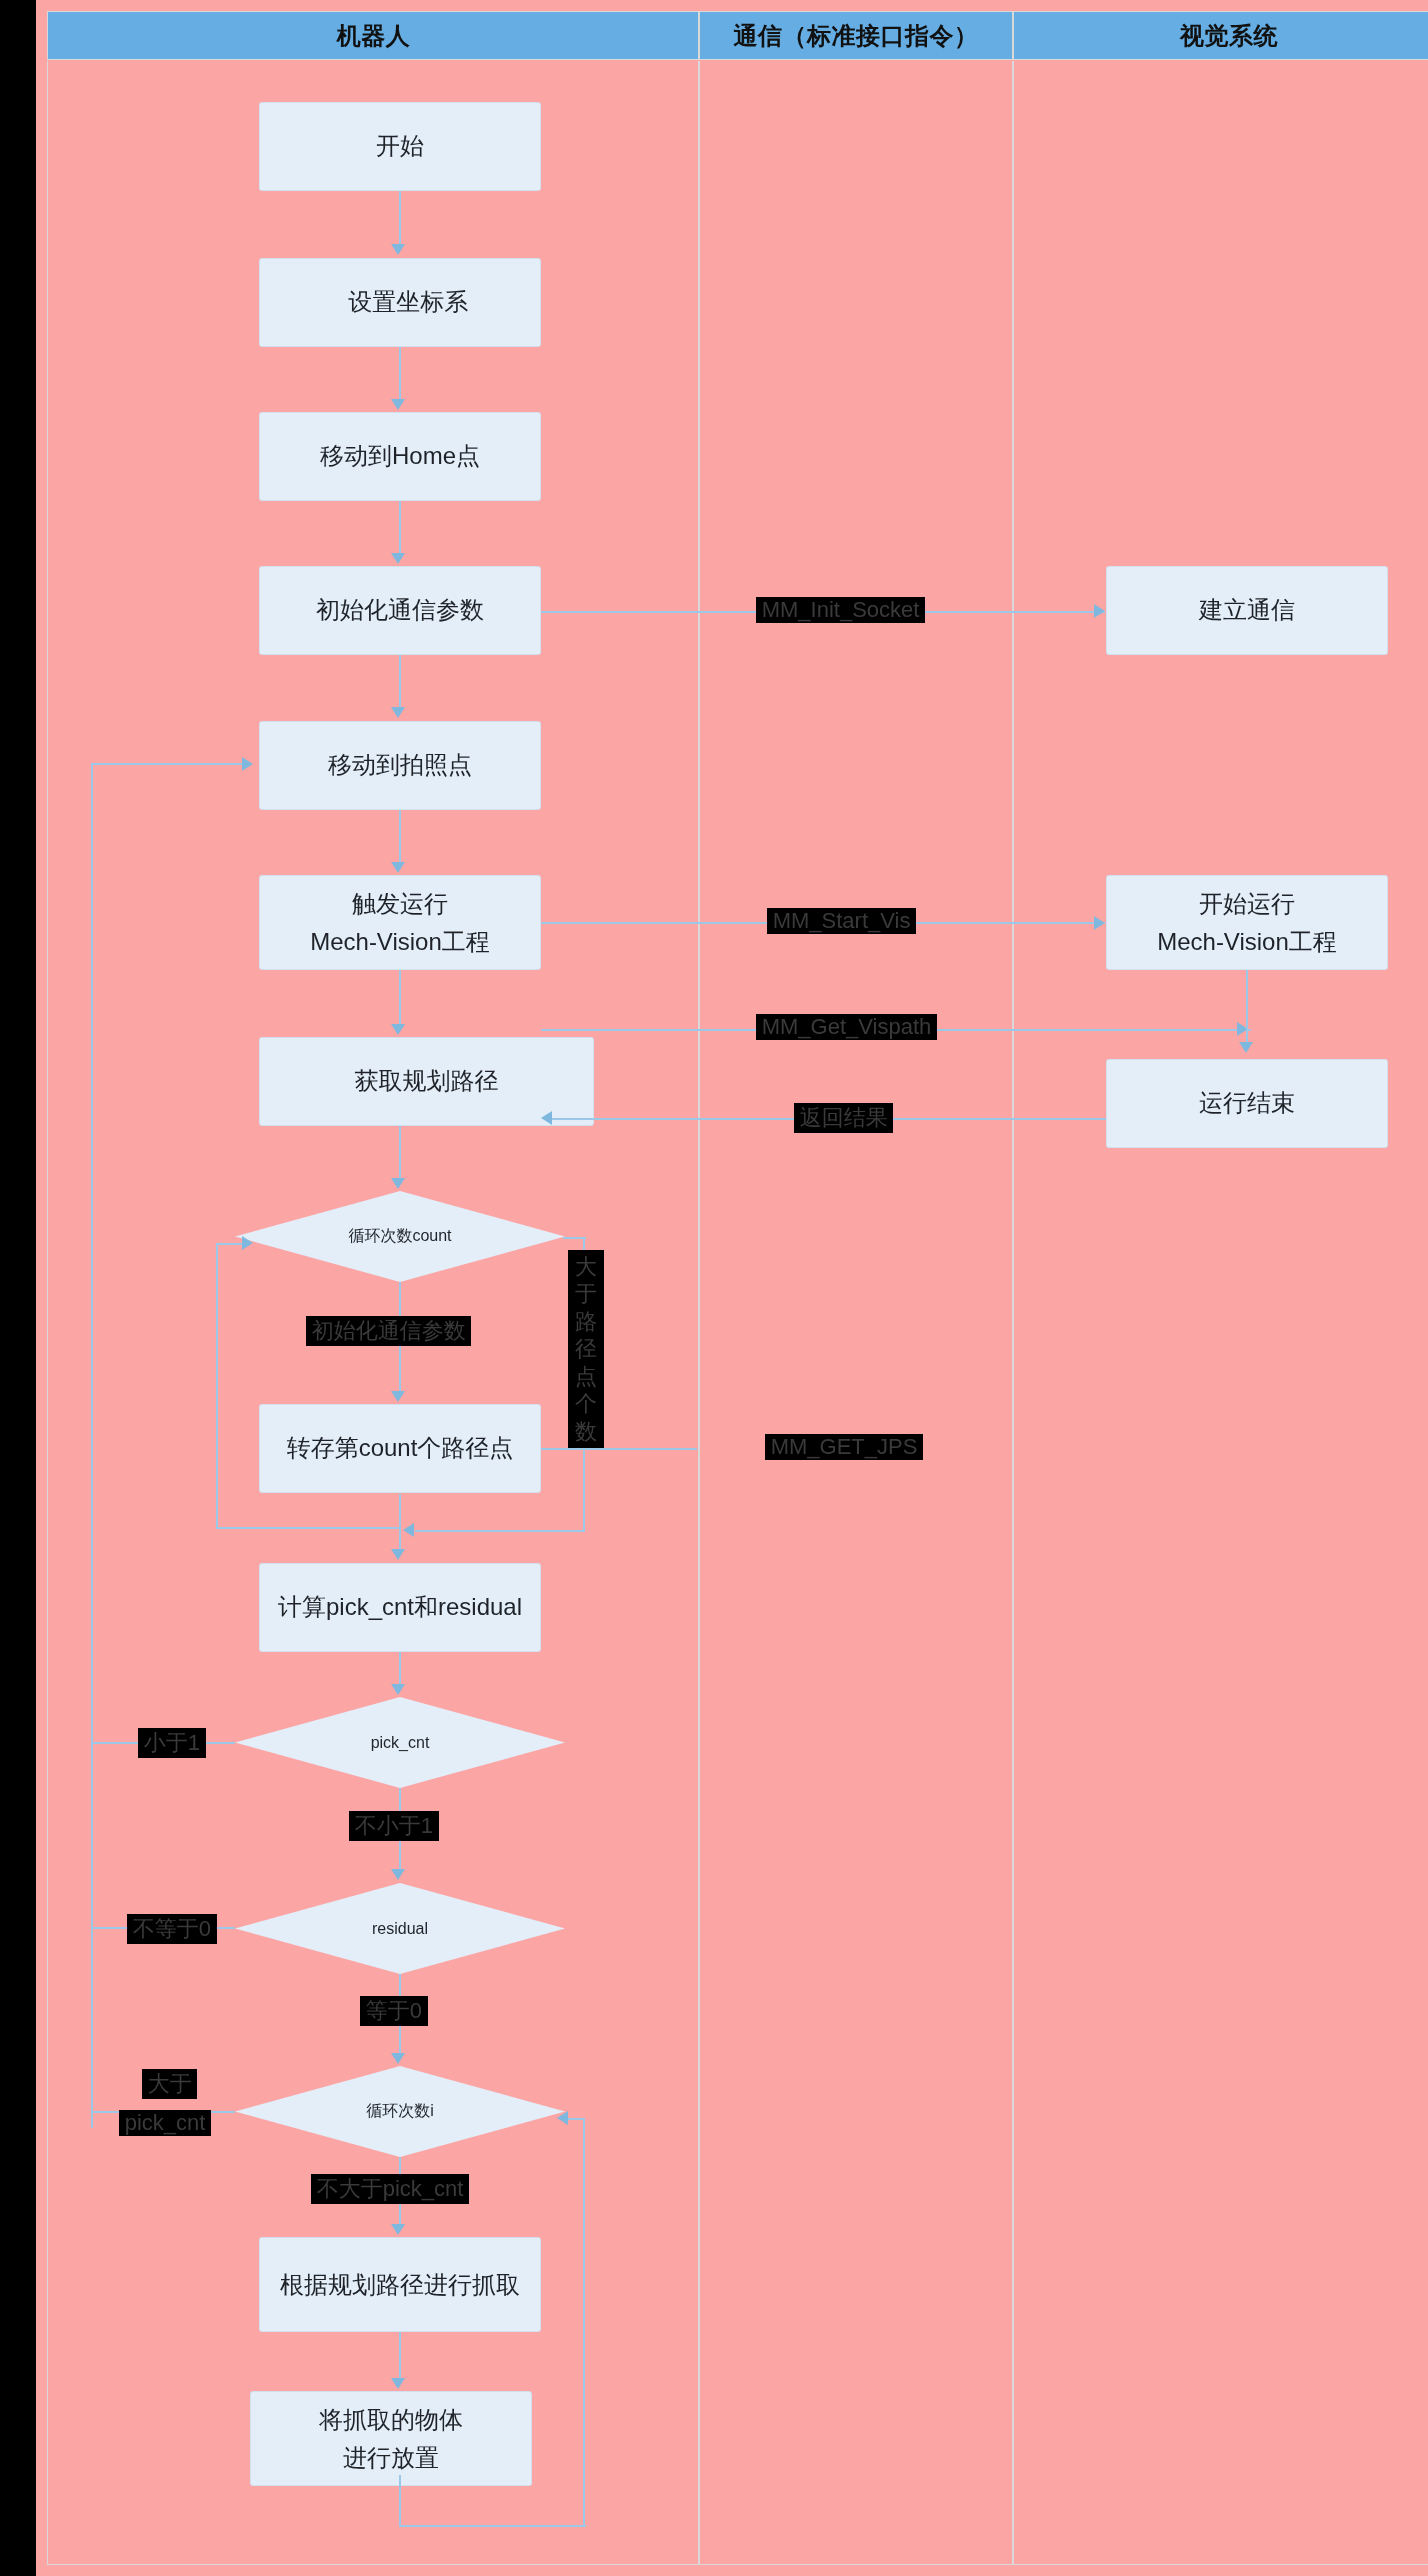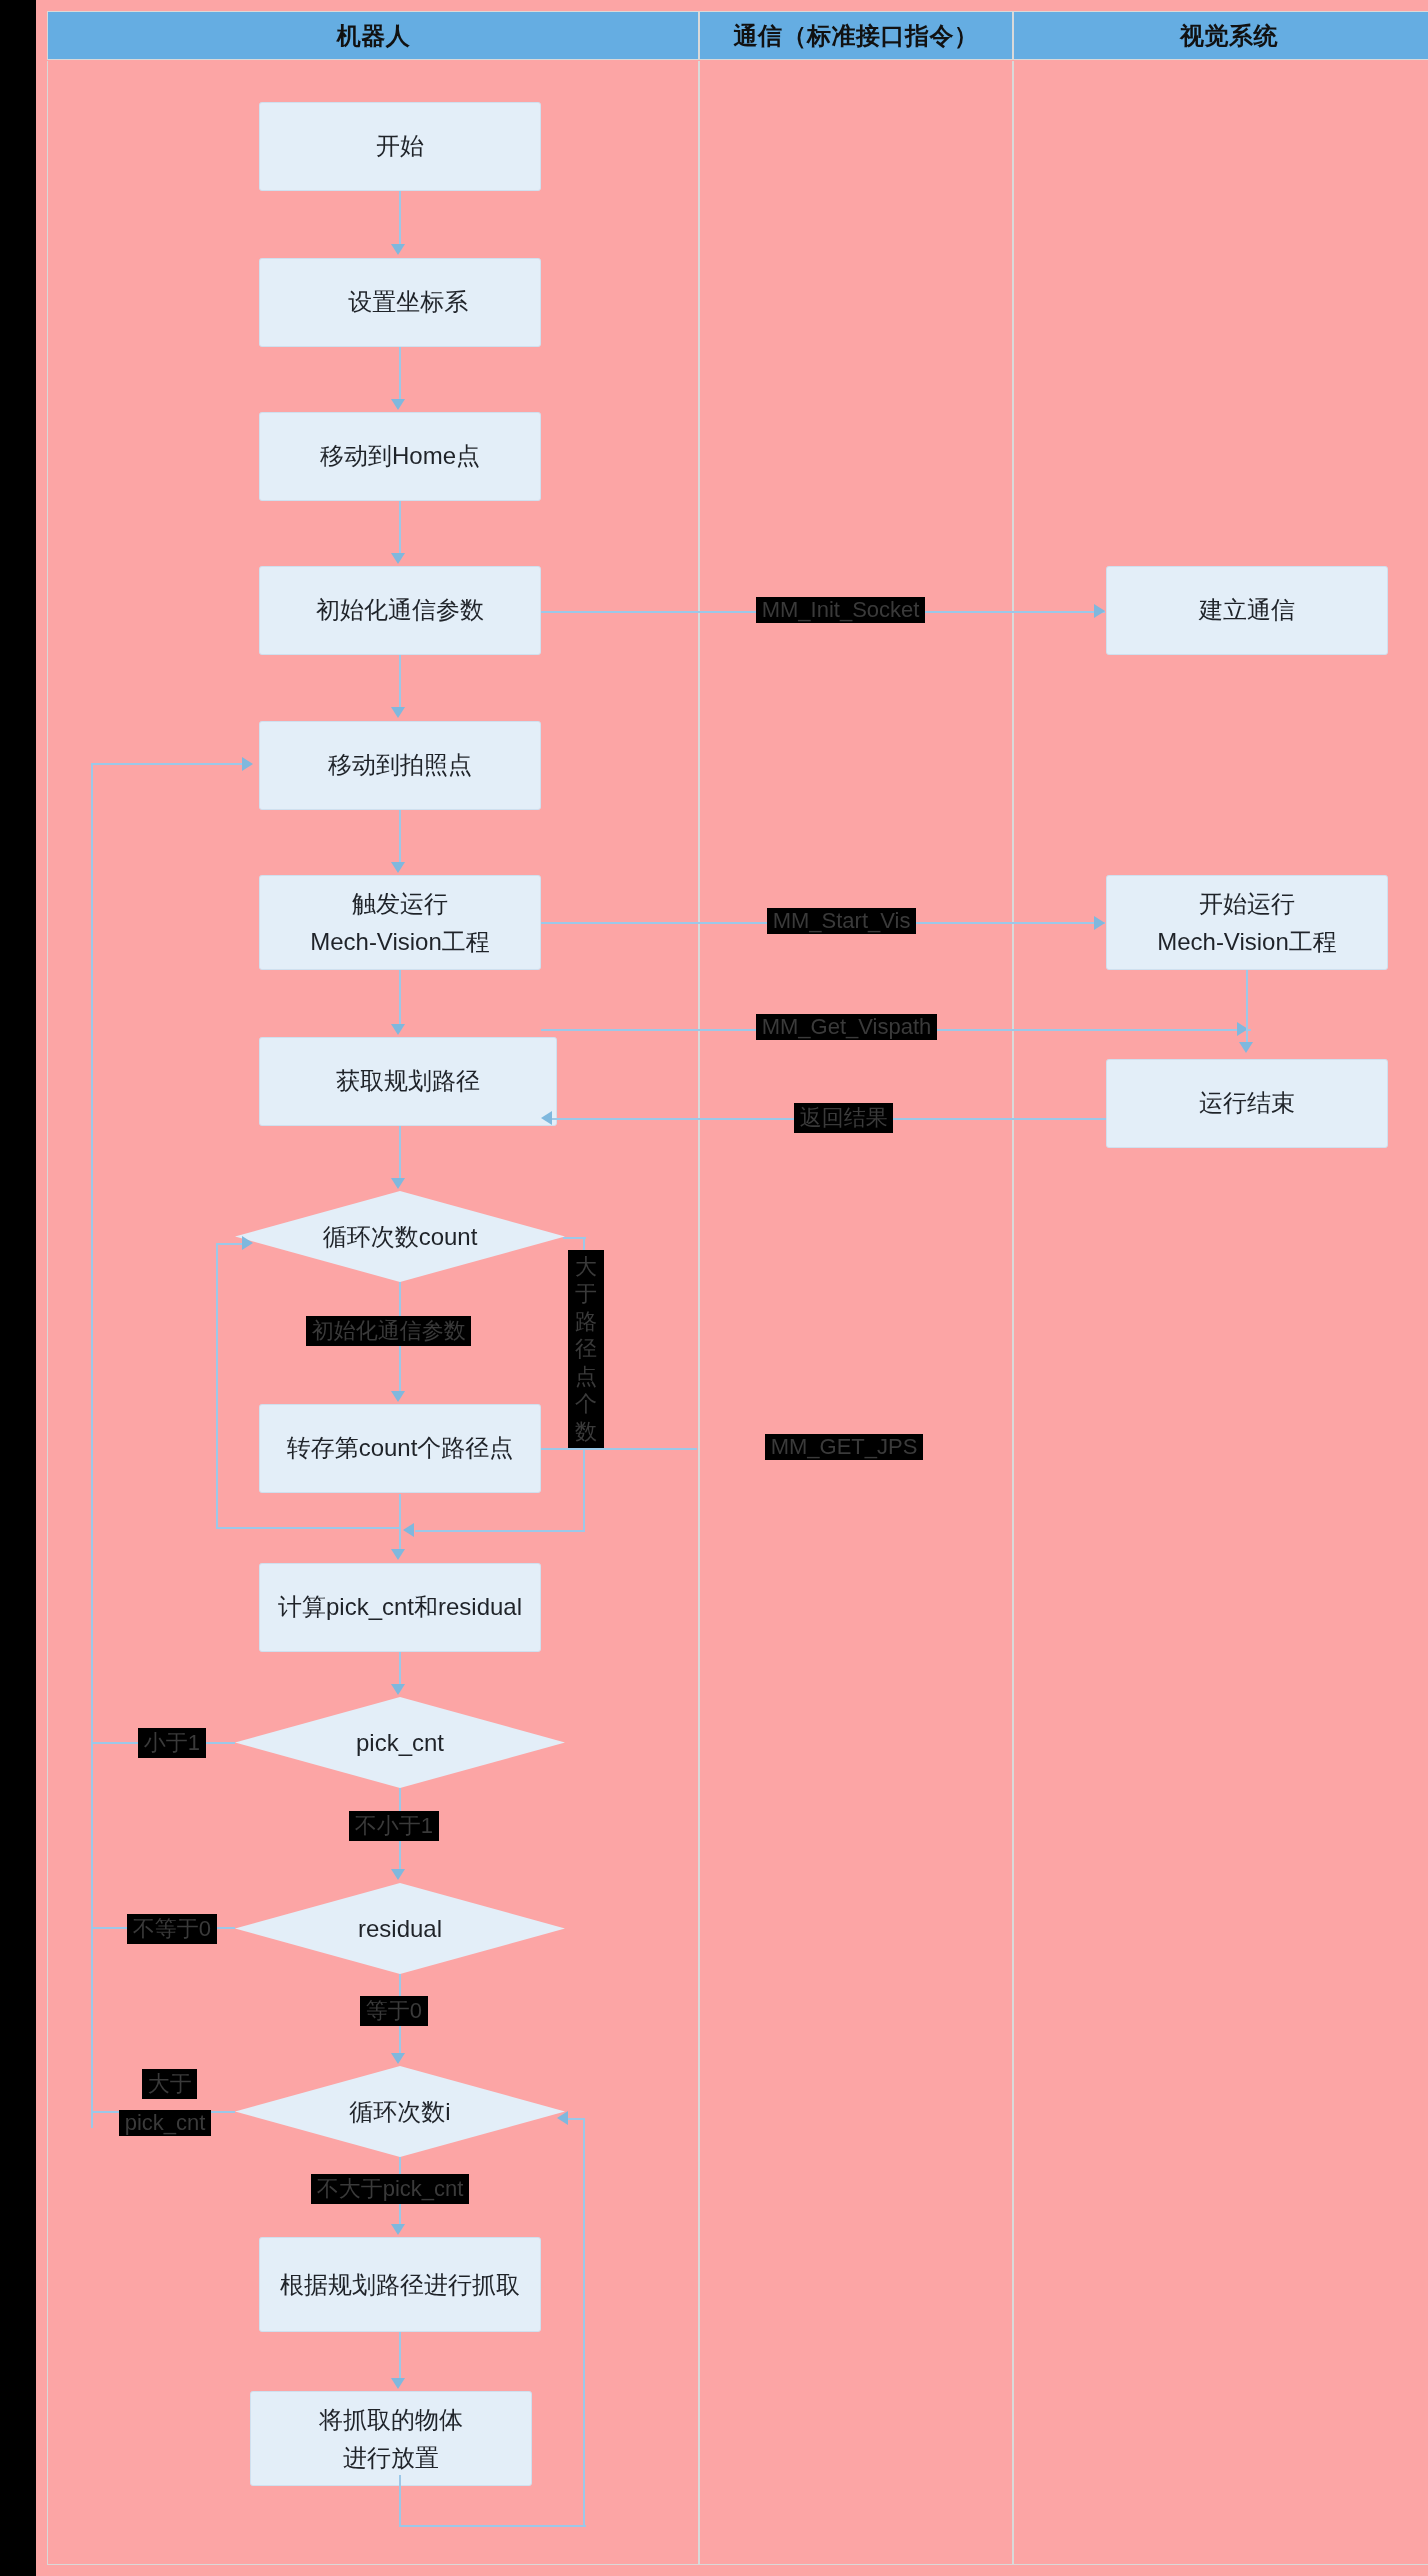--- a/index.html
+++ b/index.html
@@ -26,21 +26,21 @@
     background:#e3eef8;border:0.9px solid #cfe0ef;border-radius:2.8px;
     display:flex;align-items:center;justify-content:center;
     text-align:center;color:#1f2329;font-size:24px;line-height:1.45;
     padding:3.8px 7.6px;
   }
   .node.two-line{line-height:1.55;}
 
   .diamond{
     position:absolute;box-sizing:border-box;
     display:flex;align-items:center;justify-content:center;
-    text-align:center;color:#1f2329;font-size:24px;
+    text-align:center;color:#1f2329;font-size:16px;
   }
   .diamond .dshape{
     position:absolute;inset:0;
     background:#e3eef8;
     clip-path:polygon(50% 0,100% 50%,50% 100%,0 50%);
   }
   .diamond .dlabel{position:relative;z-index:2;}
 
   
   .ln{position:absolute;background:#9cc8e8;}
@@ -97,21 +97,21 @@
 
   <div class="node" style="left:223px;top:721px;width:282px;height:89px;">
     <span>移动到拍照点</span>
   </div>
 
   <div class="node two-line" style="left:223px;top:875px;width:282px;height:95px;flex-direction:column;">
     <span>触发运行</span>
     <span>Mech-Vision工程</span>
   </div>
 
-  <div class="node" style="left:223px;top:1037px;width:298px;height:89px;">
+  <div class="node" style="left:223px;top:1037px;width:335px;height:89px;">
     <span>获取规划路径</span>
   </div>
 
   <div class="diamond" style="left:199px;top:1191px;width:330px;height:91px;">
     <div class="dshape"></div>
     <span class="dlabel">循环次数count</span>
   </div>
 
   <div class="node" style="left:223px;top:1404px;width:282px;height:89px;">
     <span>转存第count个路径点</span>

